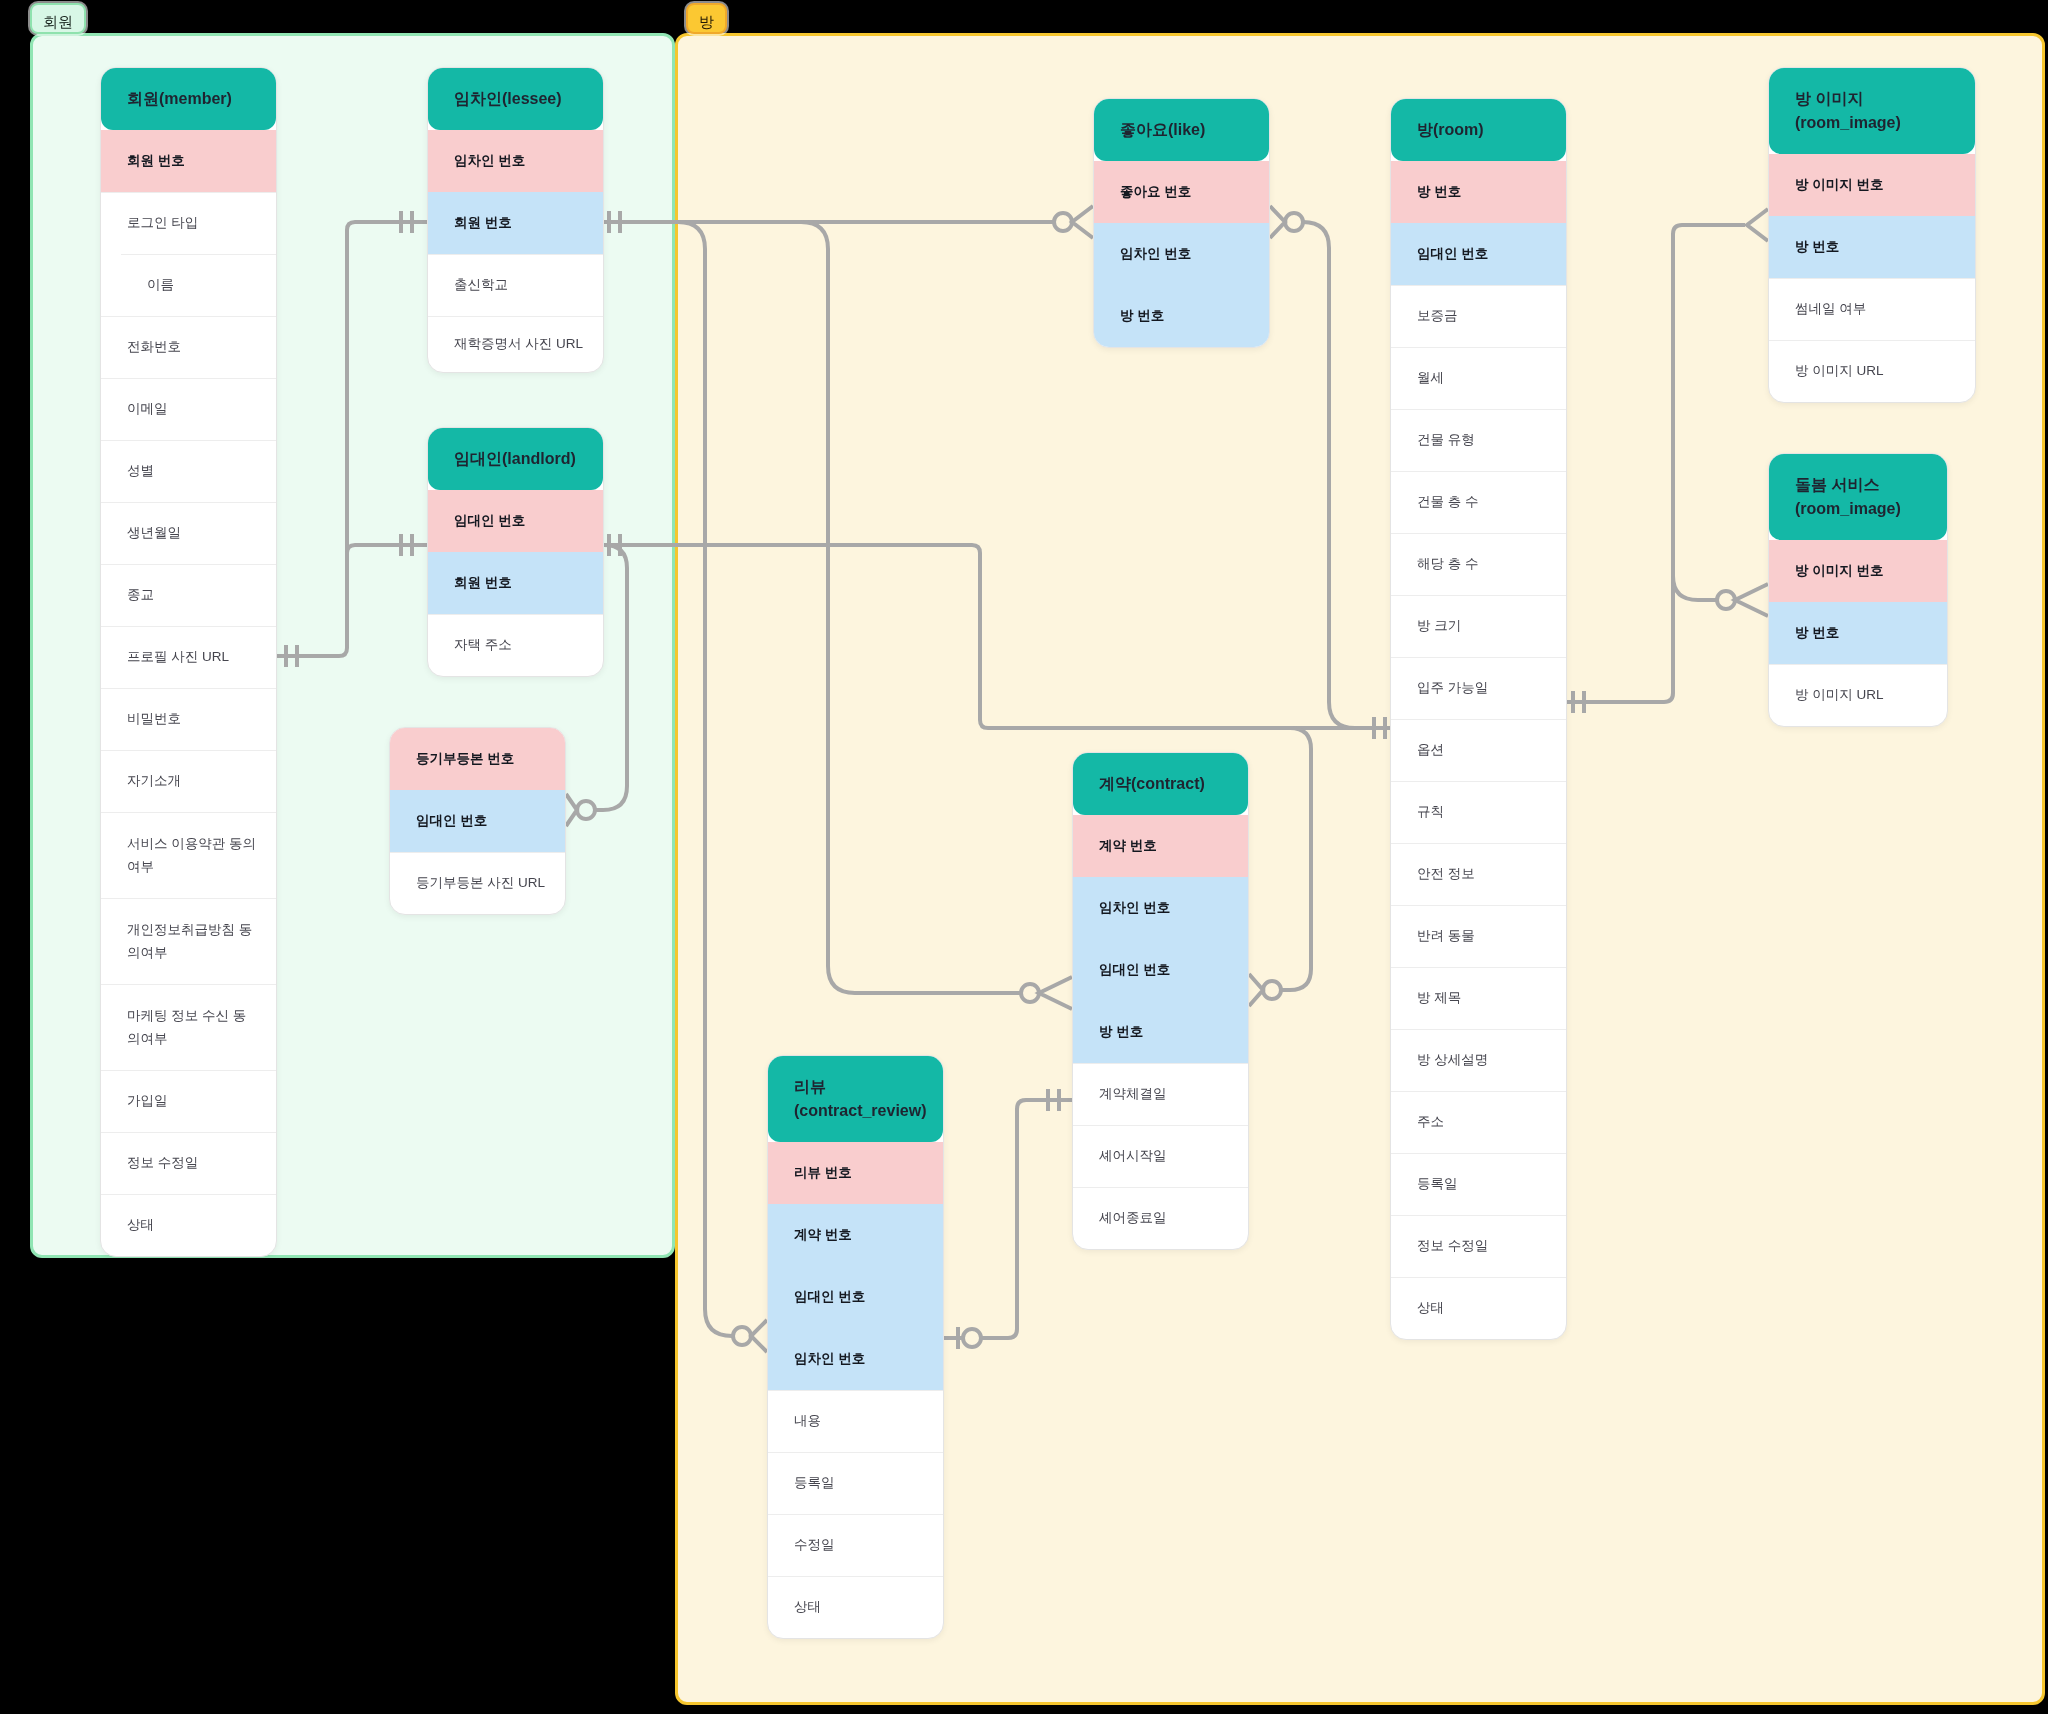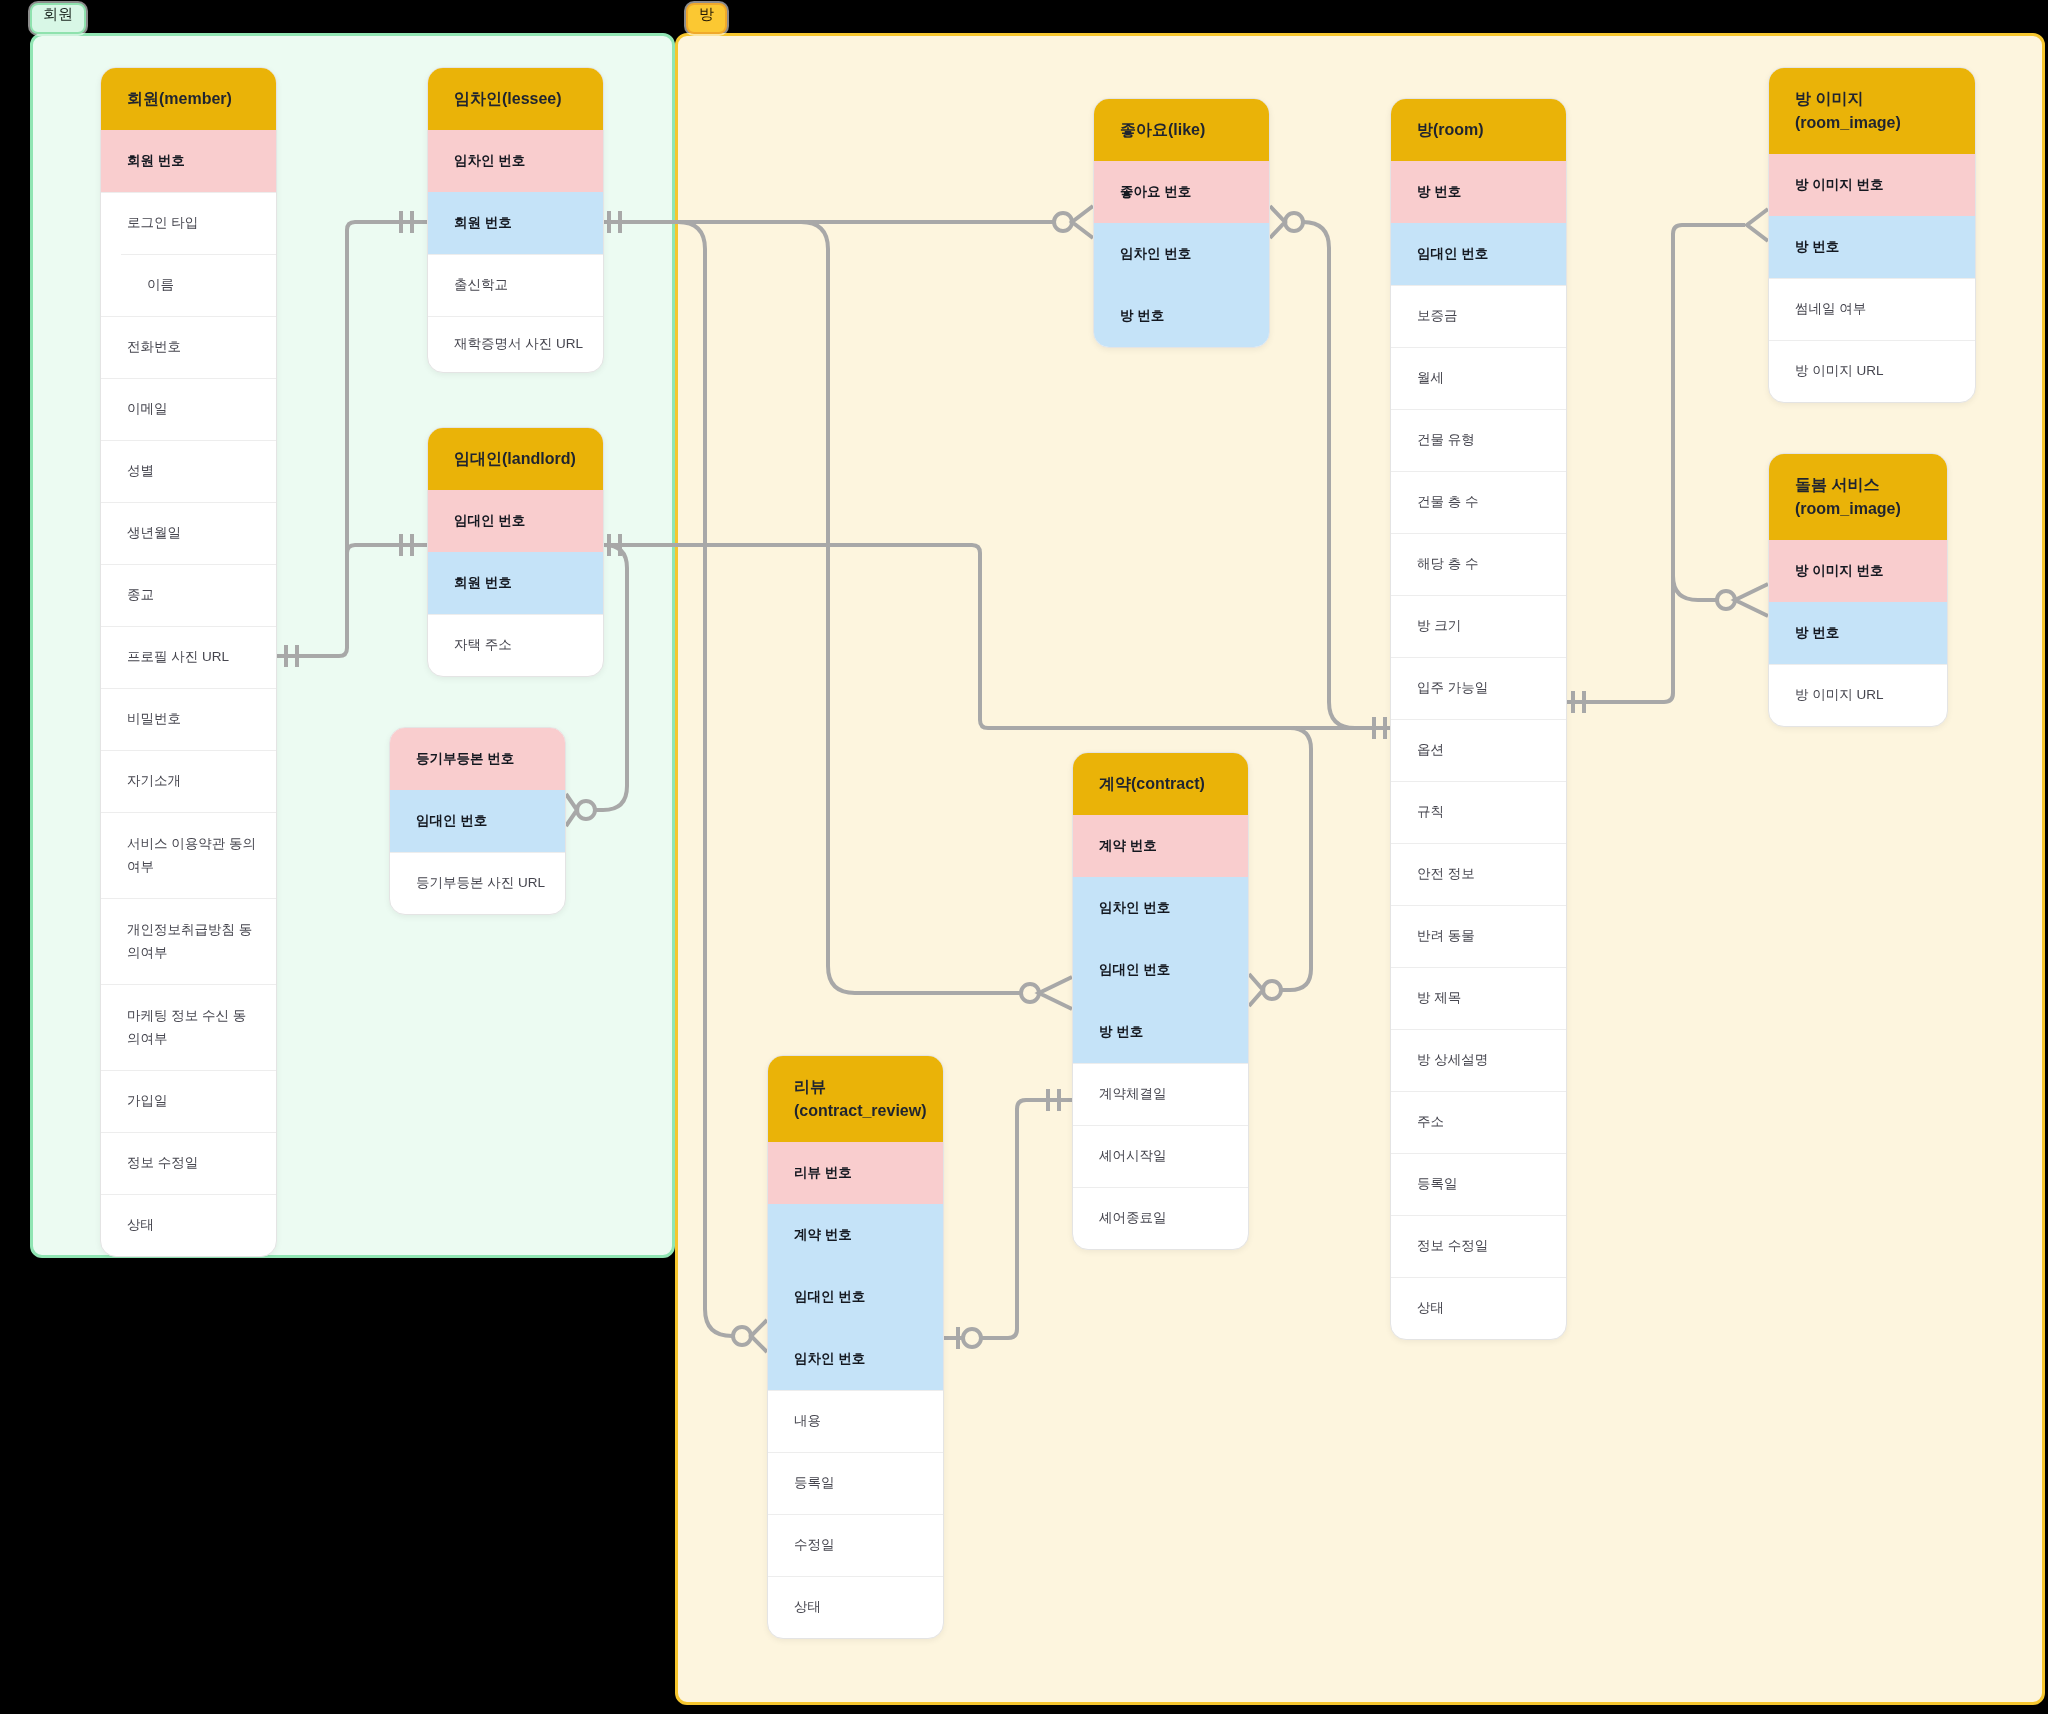--- a/index.html
+++ b/index.html
@@ -1,31 +1,31 @@
 <!DOCTYPE html>
 <html><head>
 <meta charset="utf-8">
 <style>
   html,body{margin:0;padding:0;background:#000;}
   .canvas{position:relative;width:2048px;height:1714px;background:#000;overflow:hidden;
           font-family:"Liberation Sans","DejaVu Sans",sans-serif;}
   .region{position:absolute;border-radius:12px;box-sizing:border-box;}
   #region-member{left:30px;top:33px;width:645px;height:1225px;background:#ecfbf2;border:3px solid #90e5b3;z-index:1;}
   #region-room{left:675px;top:33px;width:1370px;height:1672px;background:#fdf5de;border:3px solid #f6c62e;z-index:1;}
-  .tab{position:absolute;top:3px;height:31px;border-radius:8px;display:flex;align-items:flex-start;justify-content:center;
+  .tab{position:absolute;top:3px;height:31px;border-radius:8px;display:flex;align-items:flex-end;justify-content:center;
        font-size:15px;color:#15201a;padding:0 11px;z-index:5;box-sizing:border-box;box-shadow:0 0 0 2px rgba(255,255,255,.55);}
   #tab-member{left:30px;background:#d8f7e6;border:2px solid #8fe2ae;}
   #tab-room{left:686px;background:#fbc832;border:2px solid #f0a92a;color:#231a05;}
   svg.wires{position:absolute;left:0;top:0;z-index:2;pointer-events:none;}
   svg.wires path{stroke:#a8a8a8;stroke-width:4;fill:none;}
   svg.wires circle{stroke:#a8a8a8;stroke-width:4;}
   .table{position:absolute;background:#fff;border:1px solid #e4e4e4;border-radius:16px;
          box-shadow:0 2px 6px rgba(0,0,0,.06);overflow:hidden;z-index:3;box-sizing:border-box;}
   .th{display:flex;flex-direction:column;justify-content:center;padding-left:26px;padding-right:8px;
-      font-weight:bold;font-size:16px;color:#1f2430;line-height:1.5;background:#eab308;}
+      font-weight:bold;font-size:16px;color:#1f2430;line-height:1.5;background:#14b8a6;border-radius:12px;}
   .trow{display:flex;flex-direction:column;justify-content:center;padding-left:26px;padding-right:8px;
         font-size:13.5px;color:#45454e;white-space:pre-line;line-height:1.7;border-top:1px solid #ededed;box-sizing:border-box;}
   .trow.pk{background:#f9cdce;font-weight:bold;color:#141820;border-top:none;}
   .trow.fk{background:#c5e3f8;font-weight:bold;color:#141820;border-top:none;}
 </style>
 </head>
 <body>
 
 <div class="canvas">
 

